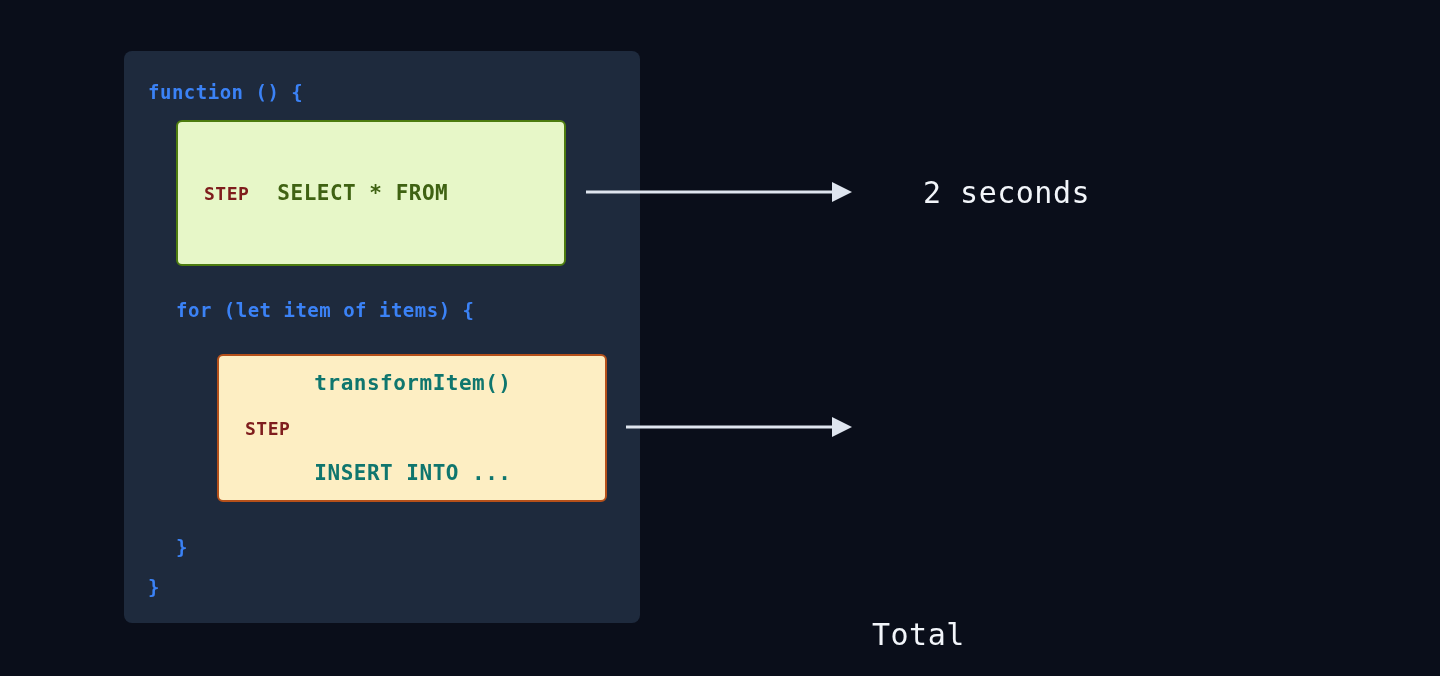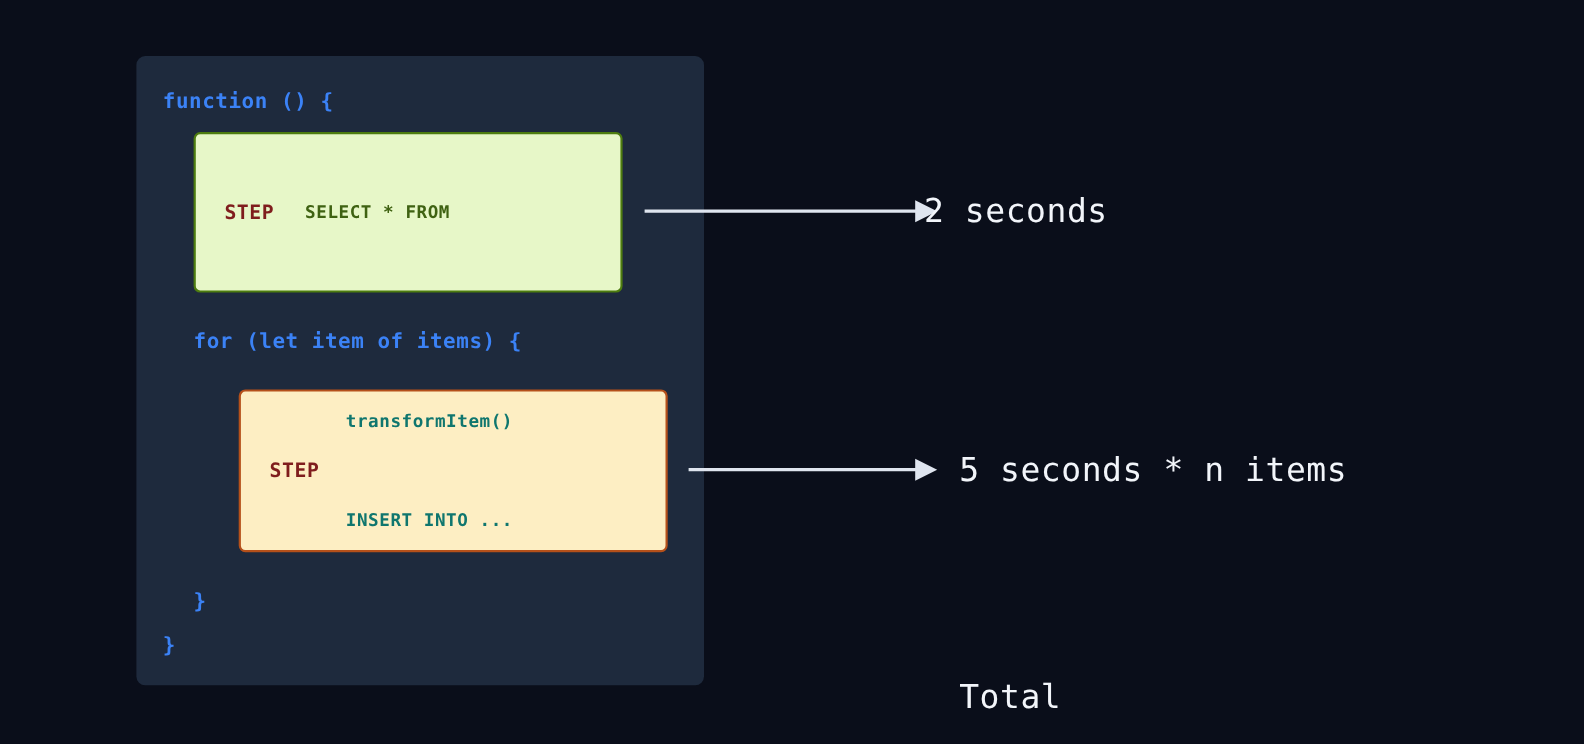--- a/index.html
+++ b/index.html
@@ -76,21 +76,21 @@
     letter-spacing: 0.5px;
     color: #7f1d1d;
     flex: 0 0 auto;
     white-space: pre;
   }
   .step-box.green .step-label  { margin-left: 26px; }
   .step-box.orange .step-label { margin-left: 26px; }
   .step-code {
     font-family: "DejaVu Sans Mono", monospace;
     font-weight: bold;
-    font-size: 16px;
+    font-size: 21px;
     letter-spacing: 0.5px;
     white-space: pre;
     line-height: 30px;
     flex: 0 0 auto;
   }
   .step-box.green .step-code {
     color: #3f6212;
     margin-left: 28px;
   }
   .step-box.orange .step-code {
@@ -113,21 +113,21 @@
   
   .annotation {
     position: absolute;
     font-family: "DejaVu Sans Mono", monospace;
     font-weight: normal;
     font-size: 30px;
     letter-spacing: 0.5px;
     color: #f2f5fa;
     white-space: pre;
   }
-  .ann-1 { left: 840px; top: 175px; }
+  .ann-1 { left: 923px; top: 175px; }
   .ann-2 { left: 872px; top: 410px; }
   .total-block {
     position: absolute;
     left: 872px;
     top: 535px;
     font-family: "DejaVu Sans Mono", monospace;
     font-weight: normal;
     font-size: 30px;
     letter-spacing: 0.5px;
     color: #f2f5fa;
@@ -170,20 +170,19 @@
     <polygon class="arrow-head" points="246,4 266,14 246,24"></polygon>
   </svg>
 
   <svg class="arrow-svg" style="left:626px; top:413px;" width="232" height="28">
     <line class="arrow-line" x1="0" y1="14" x2="208" y2="14"></line>
     <polygon class="arrow-head" points="206,4 226,14 206,24"></polygon>
   </svg>
 
   <div class="annotation ann-1">2 seconds</div>
 
-  <div class="annotation ann-2">5 seconds * n items</div>
 
   <div class="total-block">
     <div>Total</div>
     
   </div>
 
 </div>
 
 </body></html>

